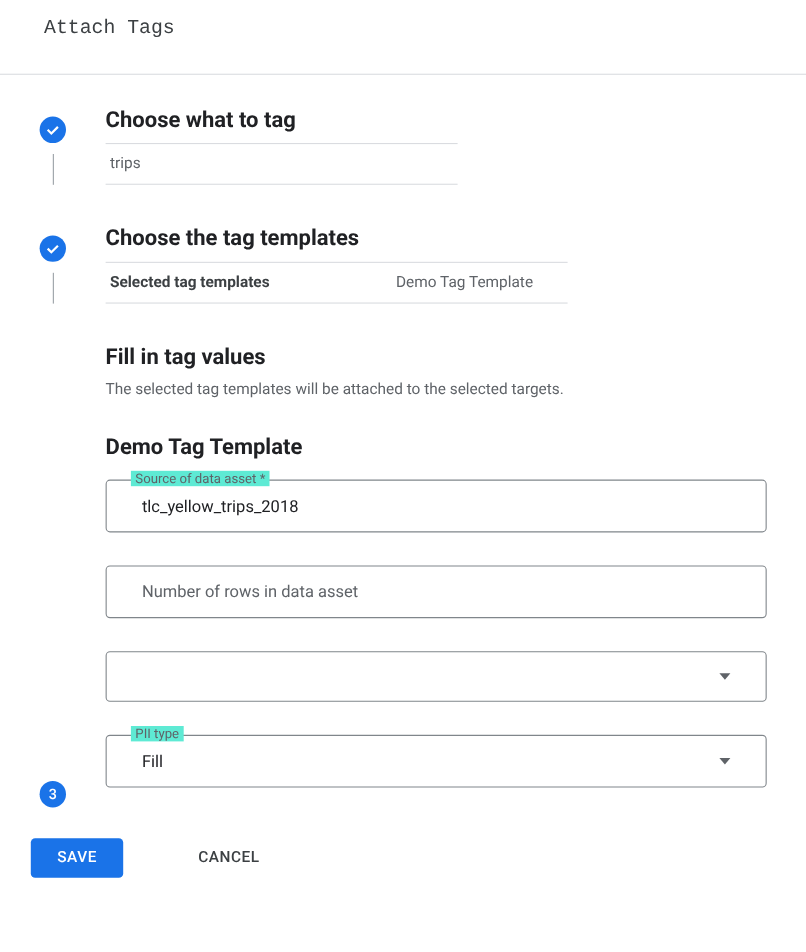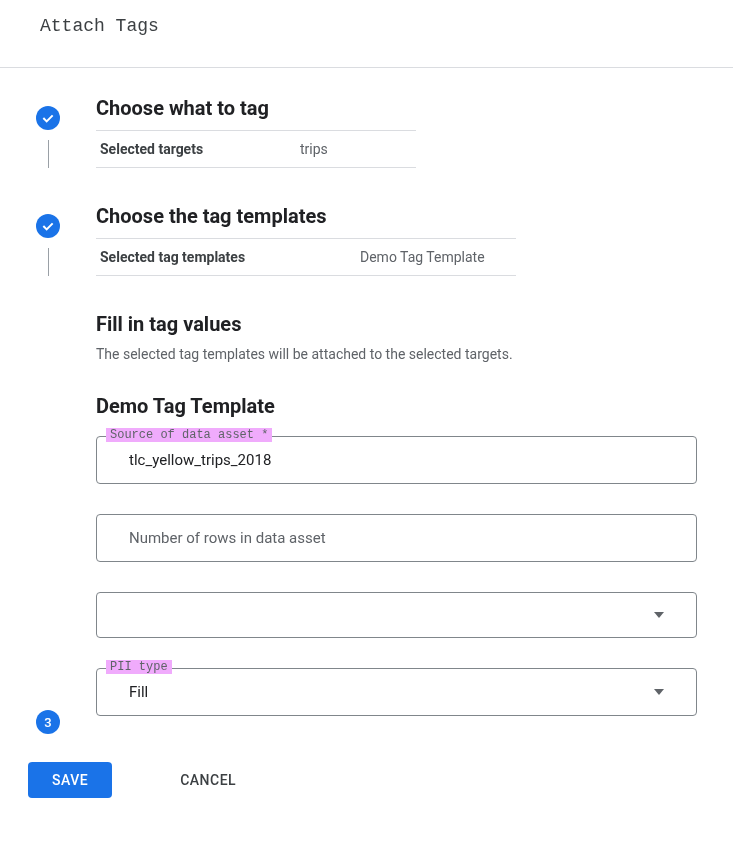--- a/index.html
+++ b/index.html
@@ -115,26 +115,25 @@
     outline: none;
     font-size: 15px;
     width: 100%;
     font-family: inherit;
     color: #202124;
   }
   .field-box input::placeholder { color: #5f6368; }
   .float-label {
     position: absolute;
     top: -8px;
-    left: 10px;
-    background: #f0abfc;
+    left: 23px;
+    background: #5eead4;
     padding: 0 4px;
     font-size: 12px;
     color: #5f6368;
-    font-family: Liberation Mono, monospace;
   }
   .caret-down {
     width: 0; height: 0;
     border-left: 5px solid transparent;
     border-right: 5px solid transparent;
     border-top: 6px solid #5f6368;
     margin-left: 8px;
     flex-shrink: 0;
   }
   .select-text { flex: 1; color: #202124; font-size: 15px; }
@@ -181,21 +180,20 @@
         <svg viewBox="0 0 24 24" fill="none" stroke="#fff" stroke-width="3">
             <polyline points="5 12 10 17 19 8"></polyline>
           </svg>
       </div>
       <div class="step-connector"></div>
     </div>
     <div class="step-body">
       <div class="step-title">Choose what to tag</div>
       <div class="summary-table narrow">
         <div class="summary-row">
-          <div class="summary-label" style="flex:0 0 200px">Selected targets</div>
           <div class="summary-value">trips</div>
         </div>
       </div>
     </div>
   </div>
 
   <div class="step">
     <div class="step-indicator">
       <div class="step-circle">
         <svg viewBox="0 0 24 24" fill="none" stroke="#fff" stroke-width="3">

